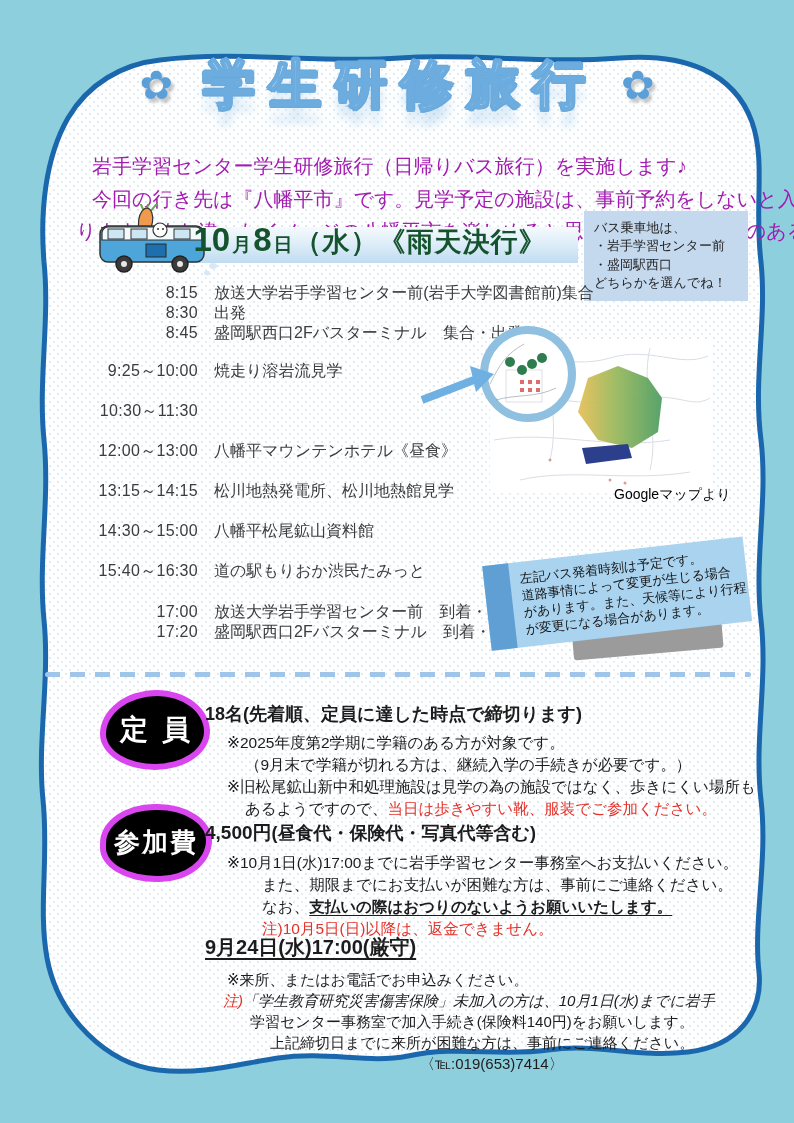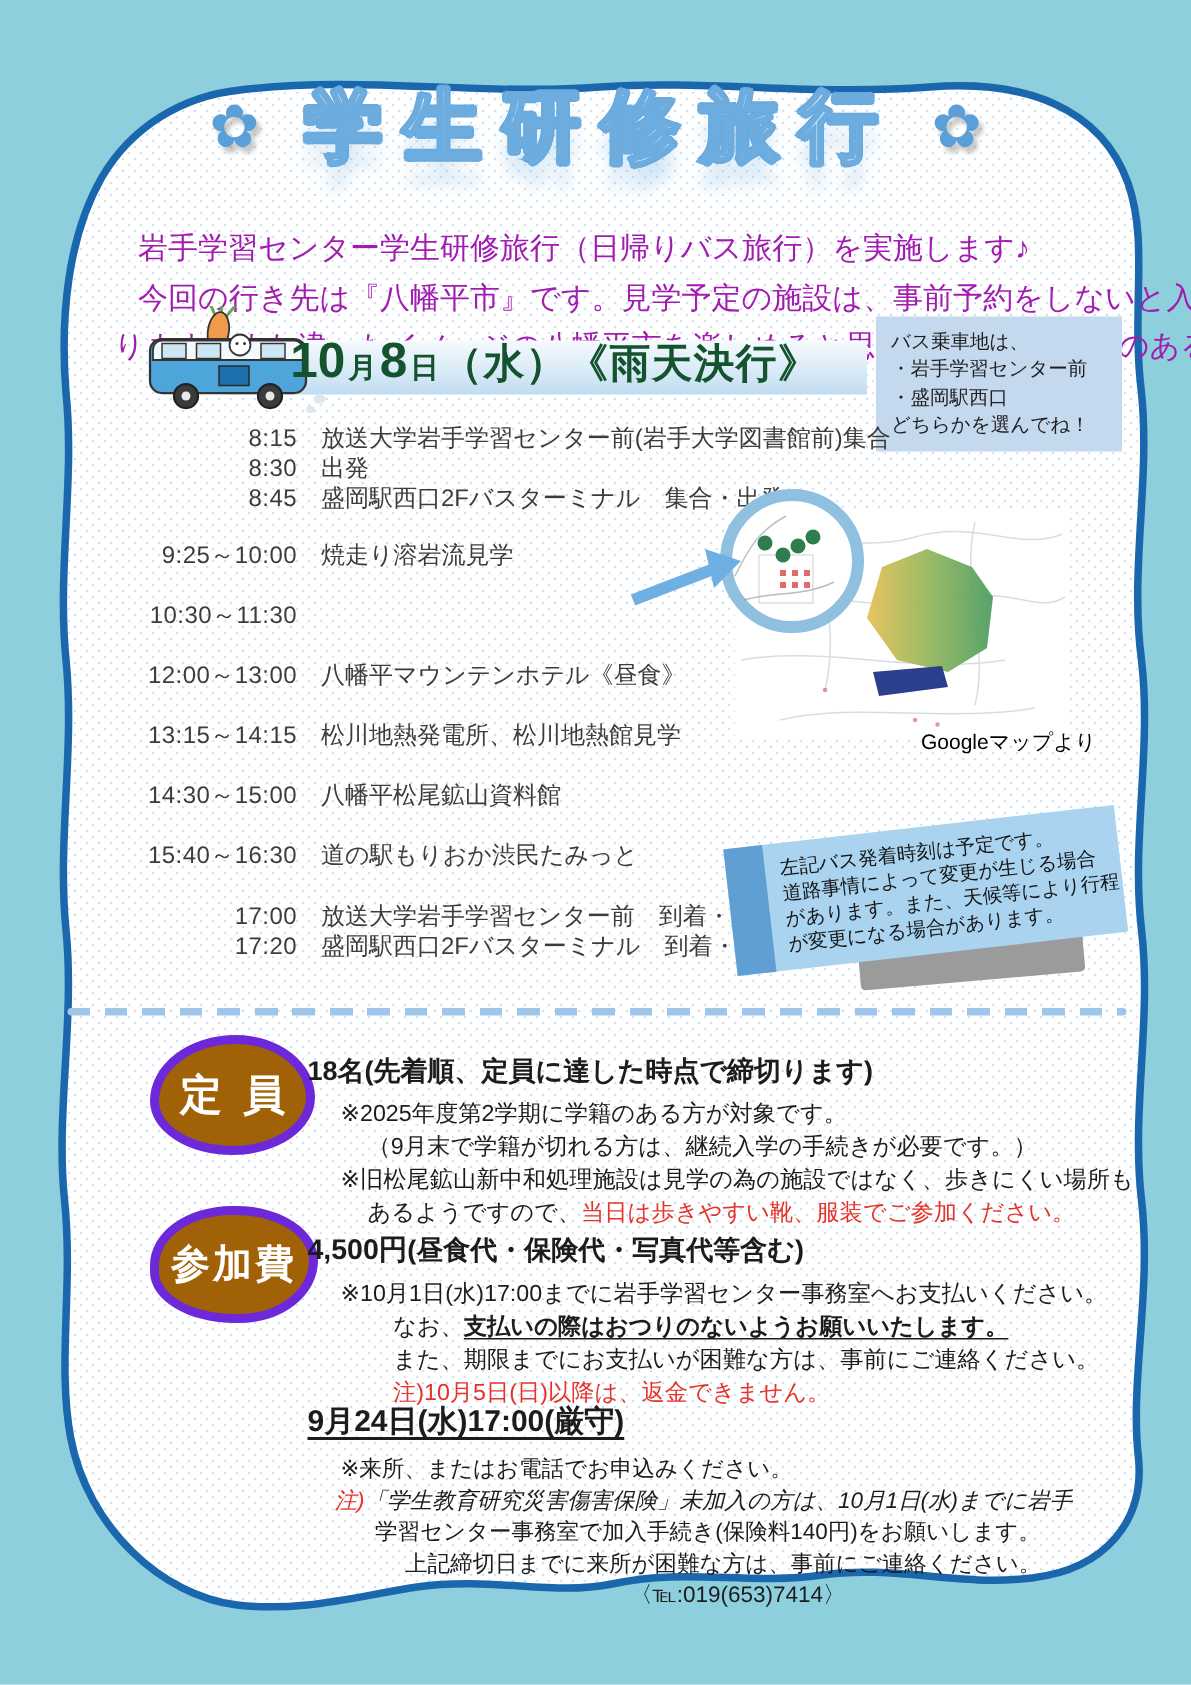--- a/index.html
+++ b/index.html
@@ -80,21 +80,21 @@
   .notice-text { padding:8px 6px 8px 10px; font-size:13px; line-height:1.32; color:#151515; font-weight:500; white-space:nowrap; }
 
   
   .divider {
     position:absolute; left:45px; top:672px; width:706px; height:5px; border-radius:3px;
     background:repeating-linear-gradient(90deg,#9fc6e8 0 15px,transparent 15px 25px);
   }
 
   
   .badge {
-    position:absolute; background:#a16207; border:6px solid #6d28d9;
+    position:absolute; background:#000000; border:6px solid #d946ef;
     display:flex; flex-direction:column; align-items:center; justify-content:center;
     color:#fff; font-weight:700; text-align:center; line-height:1.15;
   }
   .badge-capacity { left:100px; top:690px; width:110px; height:80px; border-radius:52% 48% 50% 50%/55% 52% 48% 45%; font-size:28px; letter-spacing:14px; padding-left:14px; }
   .badge-fee      { left:100px; top:804px; width:112px; height:78px; border-radius:50% 50% 48% 52%/52% 48% 55% 45%; font-size:26px; letter-spacing:2px; }
   .badge-deadline { left:98px;  top:916px; width:114px; height:82px; border-radius:48% 52% 50% 50%/50% 55% 45% 50%; font-size:24px; letter-spacing:2px; }
 
   
   .sec { position:absolute; left:205px; color:#1c1c1c; }
   .sec div { white-space:nowrap; }
@@ -317,24 +317,24 @@
   </div>
 
   <div class="badge badge-fee">
     <div>参加費</div>
   </div>
   <div class="sec sec-fee">
     <div class="head-l">
       <span class="fee-amount">4,500円</span><span>(昼食代・保険代・写真代等含む)</span>
     </div>
     <div class="body-l in1">※10月1日(水)17:00までに岩手学習センター事務室へお支払いください。</div>
+    <div class="body-l in3">また、期限までにお支払いが困難な方は、事前にご連絡ください。</div>
     <div class="body-l in3">
       <span>なお、</span><span class="bu">支払いの際はおつりのないようお願いいたします。</span>
     </div>
-    <div class="body-l in3">また、期限までにお支払いが困難な方は、事前にご連絡ください。</div>
     <div class="body-l in3 red">注)10月5日(日)以降は、返金できません。</div>
   </div>
 
   <div class="sec sec-deadline">
     <div class="dl-head">9月24日(水)17:00(厳守)</div>
     <div class="dl-body in1">※来所、またはお電話でお申込みください。</div>
     <div class="dl-body in4">
       <span class="red">注)</span><span>「学生教育研究災害傷害保険」未加入の方は、10月1日(水)までに岩手</span>
     </div>
     <div class="dl-body in5">学習センター事務室で加入手続き(保険料140円)をお願いします。</div>

